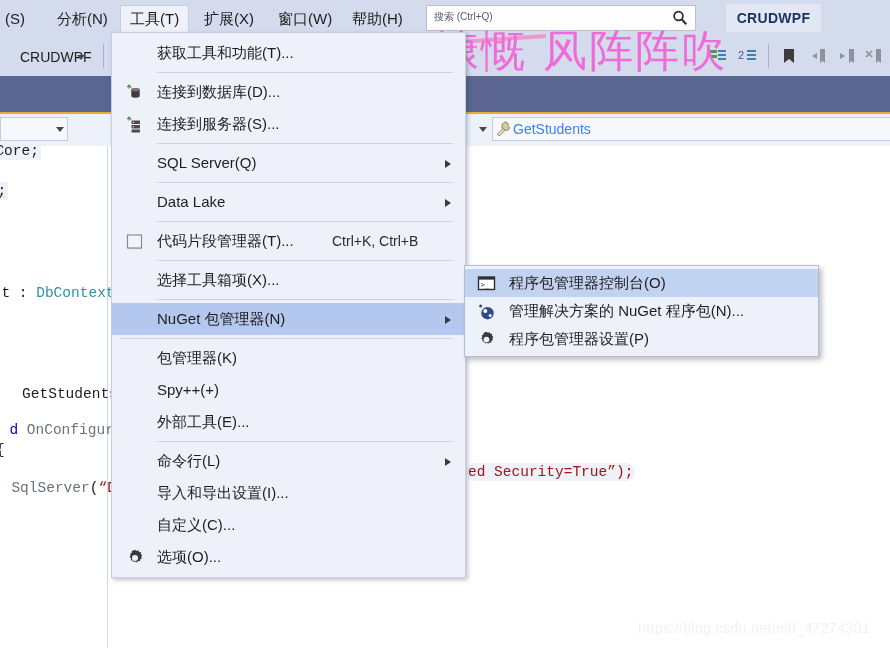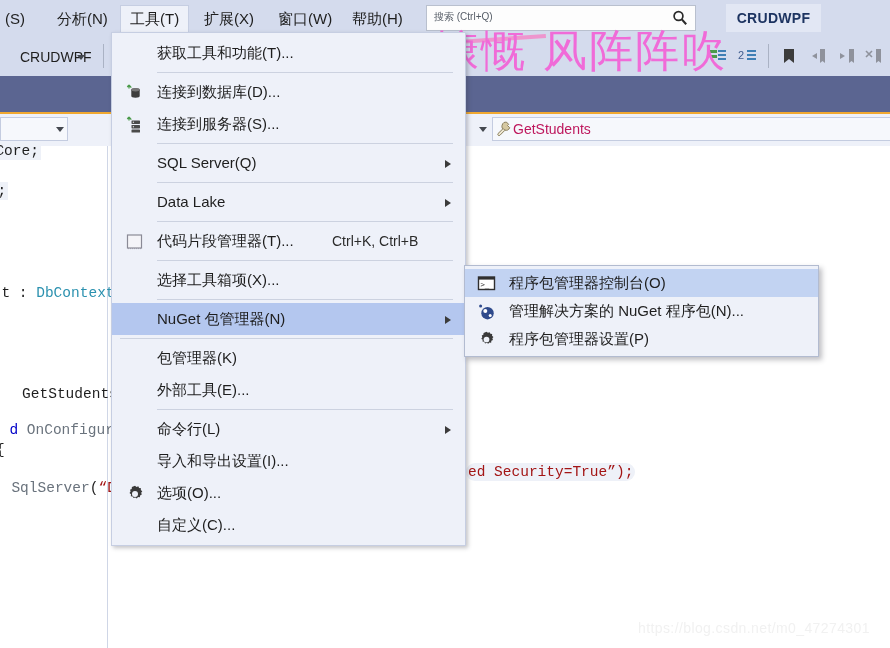--- a/index.html
+++ b/index.html
@@ -67,21 +67,21 @@
   }
   #vs-navbar-mid-caret{
     position:absolute;left:479px;top:127px;width:0;height:0;
     border-left:4px solid transparent;border-right:4px solid transparent;border-top:5px solid #44484f;
   }
   #vs-navbar-member-combo{
     left:492px;top:117px;width:398px;height:24px;background:#f6f8fc;border:1px solid #c4cce0;
     border-right:none;box-sizing:border-box;
   }
   #vs-navbar-member-label{
-    position:absolute;left:513px;top:121px;font-size:14px;color:#be185d;white-space:nowrap;
+    position:absolute;left:513px;top:121px;font-size:14px;color:#3b82f6;white-space:nowrap;
   }
 
   
   #vs-editor-surface{left:0;top:146px;width:890px;height:502px;background:#ffffff;}
   .codeline{
     position:absolute;font-family:"Liberation Mono","DejaVu Sans Mono",monospace;
     font-size:14.5px;white-space:pre;background:#eef1f8;padding:1px 2px;
   }
   .codeline.plain{background:transparent;}
   .k-blue{color:#0000c8;}
@@ -313,42 +313,45 @@
   <div class="menu-row sel">
     <span class="mi-label">NuGet 包管理器(N)</span>
     <span class="mi-arrow"></span>
   </div>
   <div class="menu-sep wide"></div>
 
   <div class="menu-row">
     <span class="mi-label">包管理器(K)</span>
   </div>
   <div class="menu-row">
+    <span class="mi-label">Spy++(+)</span>
+  </div>
+  <div class="menu-row">
     <span class="mi-label">外部工具(E)...</span>
   </div>
   <div class="menu-sep"></div>
 
   <div class="menu-row">
     <span class="mi-label">命令行(L)</span>
     <span class="mi-arrow"></span>
   </div>
   <div class="menu-row">
     <span class="mi-label">导入和导出设置(I)...</span>
+  </div>
+  <div class="menu-row">
+    <span class="mi-label">自定义(C)...</span>
   </div>
   <div class="menu-row">
     <span class="mi-icon">
       <svg width="20" height="20" viewBox="0 0 20 20">
         <path d="M10 1.8 l1.5 1.1 1.8 -.6 .8 1.7 1.9 .2 -.2 1.9 1.5 1.2 -1.1 1.5 .6 1.8 -1.7 .8 -.2 1.9 -1.9 -.2 -1.2 1.5 -1.5 -1.1 -1.8 .6 -.8 -1.7 -1.9 -.2 .2 -1.9 -1.5 -1.2 1.1 -1.5 -.6 -1.8 1.7 -.8 .2 -1.9 z" fill="#3a3a3a"></path>
         <circle cx="10" cy="10" r="3" fill="#eef1f9"></circle>
       </svg>
     </span>
     <span class="mi-label">选项(O)...</span>
-  </div>
-  <div class="menu-row">
-    <span class="mi-label">自定义(C)...</span>
   </div>
 </div>
 
 <div class="abs" id="nuget-submenu">
   <div class="menu-row sel">
     <span class="mi-icon">
       <svg width="19" height="19" viewBox="0 0 19 19">
         <rect x="1.5" y="3" width="16" height="12.5" fill="#ffffff" stroke="#2f2f2f" stroke-width="1.4"></rect>
         <rect x="1.5" y="3" width="16" height="2.6" fill="#2f2f2f"></rect>
         <text x="3.4" y="12.6" font-size="7.4" fill="#2f2f2f" font-family="monospace">&gt;_</text>

